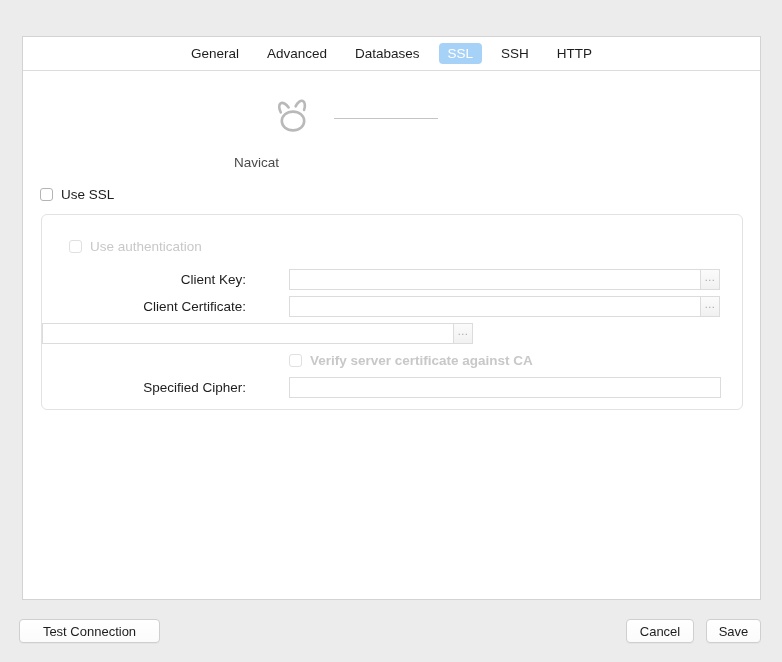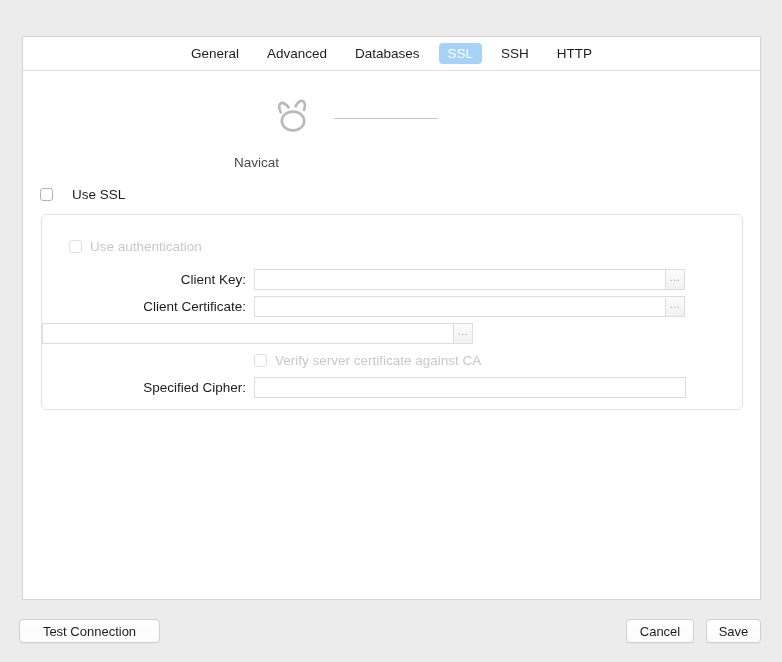--- a/index.html
+++ b/index.html
@@ -145,21 +145,20 @@
   .cb.disabled {
     border-color: #e0e0e0;
   }
 
   #use-ssl-row {
     position: absolute;
     left: 17px;
     top: 150px;
     display: flex;
     align-items: center;
-    gap: 11px;
   }
   #use-ssl-label {
     margin-left: 8px;
     font-size: 13.5px;
     color: #1d1d1d;
   }
 
   
   #groupbox {
     position: absolute;
@@ -188,20 +187,21 @@
   }
 
   
   .form-row {
     position: absolute;
     left: 0;
     width: 100%;
     height: 22px;
     display: flex;
     align-items: center;
+    gap: 35px;
   }
   #row-client-key   { top: 53px; }
   #row-client-cert  { top: 80px; }
   #row-ca-cert      { top: 107px; }
   #row-verify       { top: 134px; }
   #row-cipher       { top: 161px; }
 
   .row-label {
     width: 212px;
     text-align: right;
@@ -246,20 +246,21 @@
     letter-spacing: 0.5px;
     line-height: 1;
     padding-bottom: 4px;
     cursor: default;
   }
 
   #verify-cb-wrap {
     margin-left: 0px;
     display: flex;
     align-items: center;
+    font-weight: bold;
   }
   #verify-label {
     margin-left: 8px;
     font-size: 13.5px;
     color: #c8c8c8;
     white-space: nowrap;
   }
 
   
   #footer {

